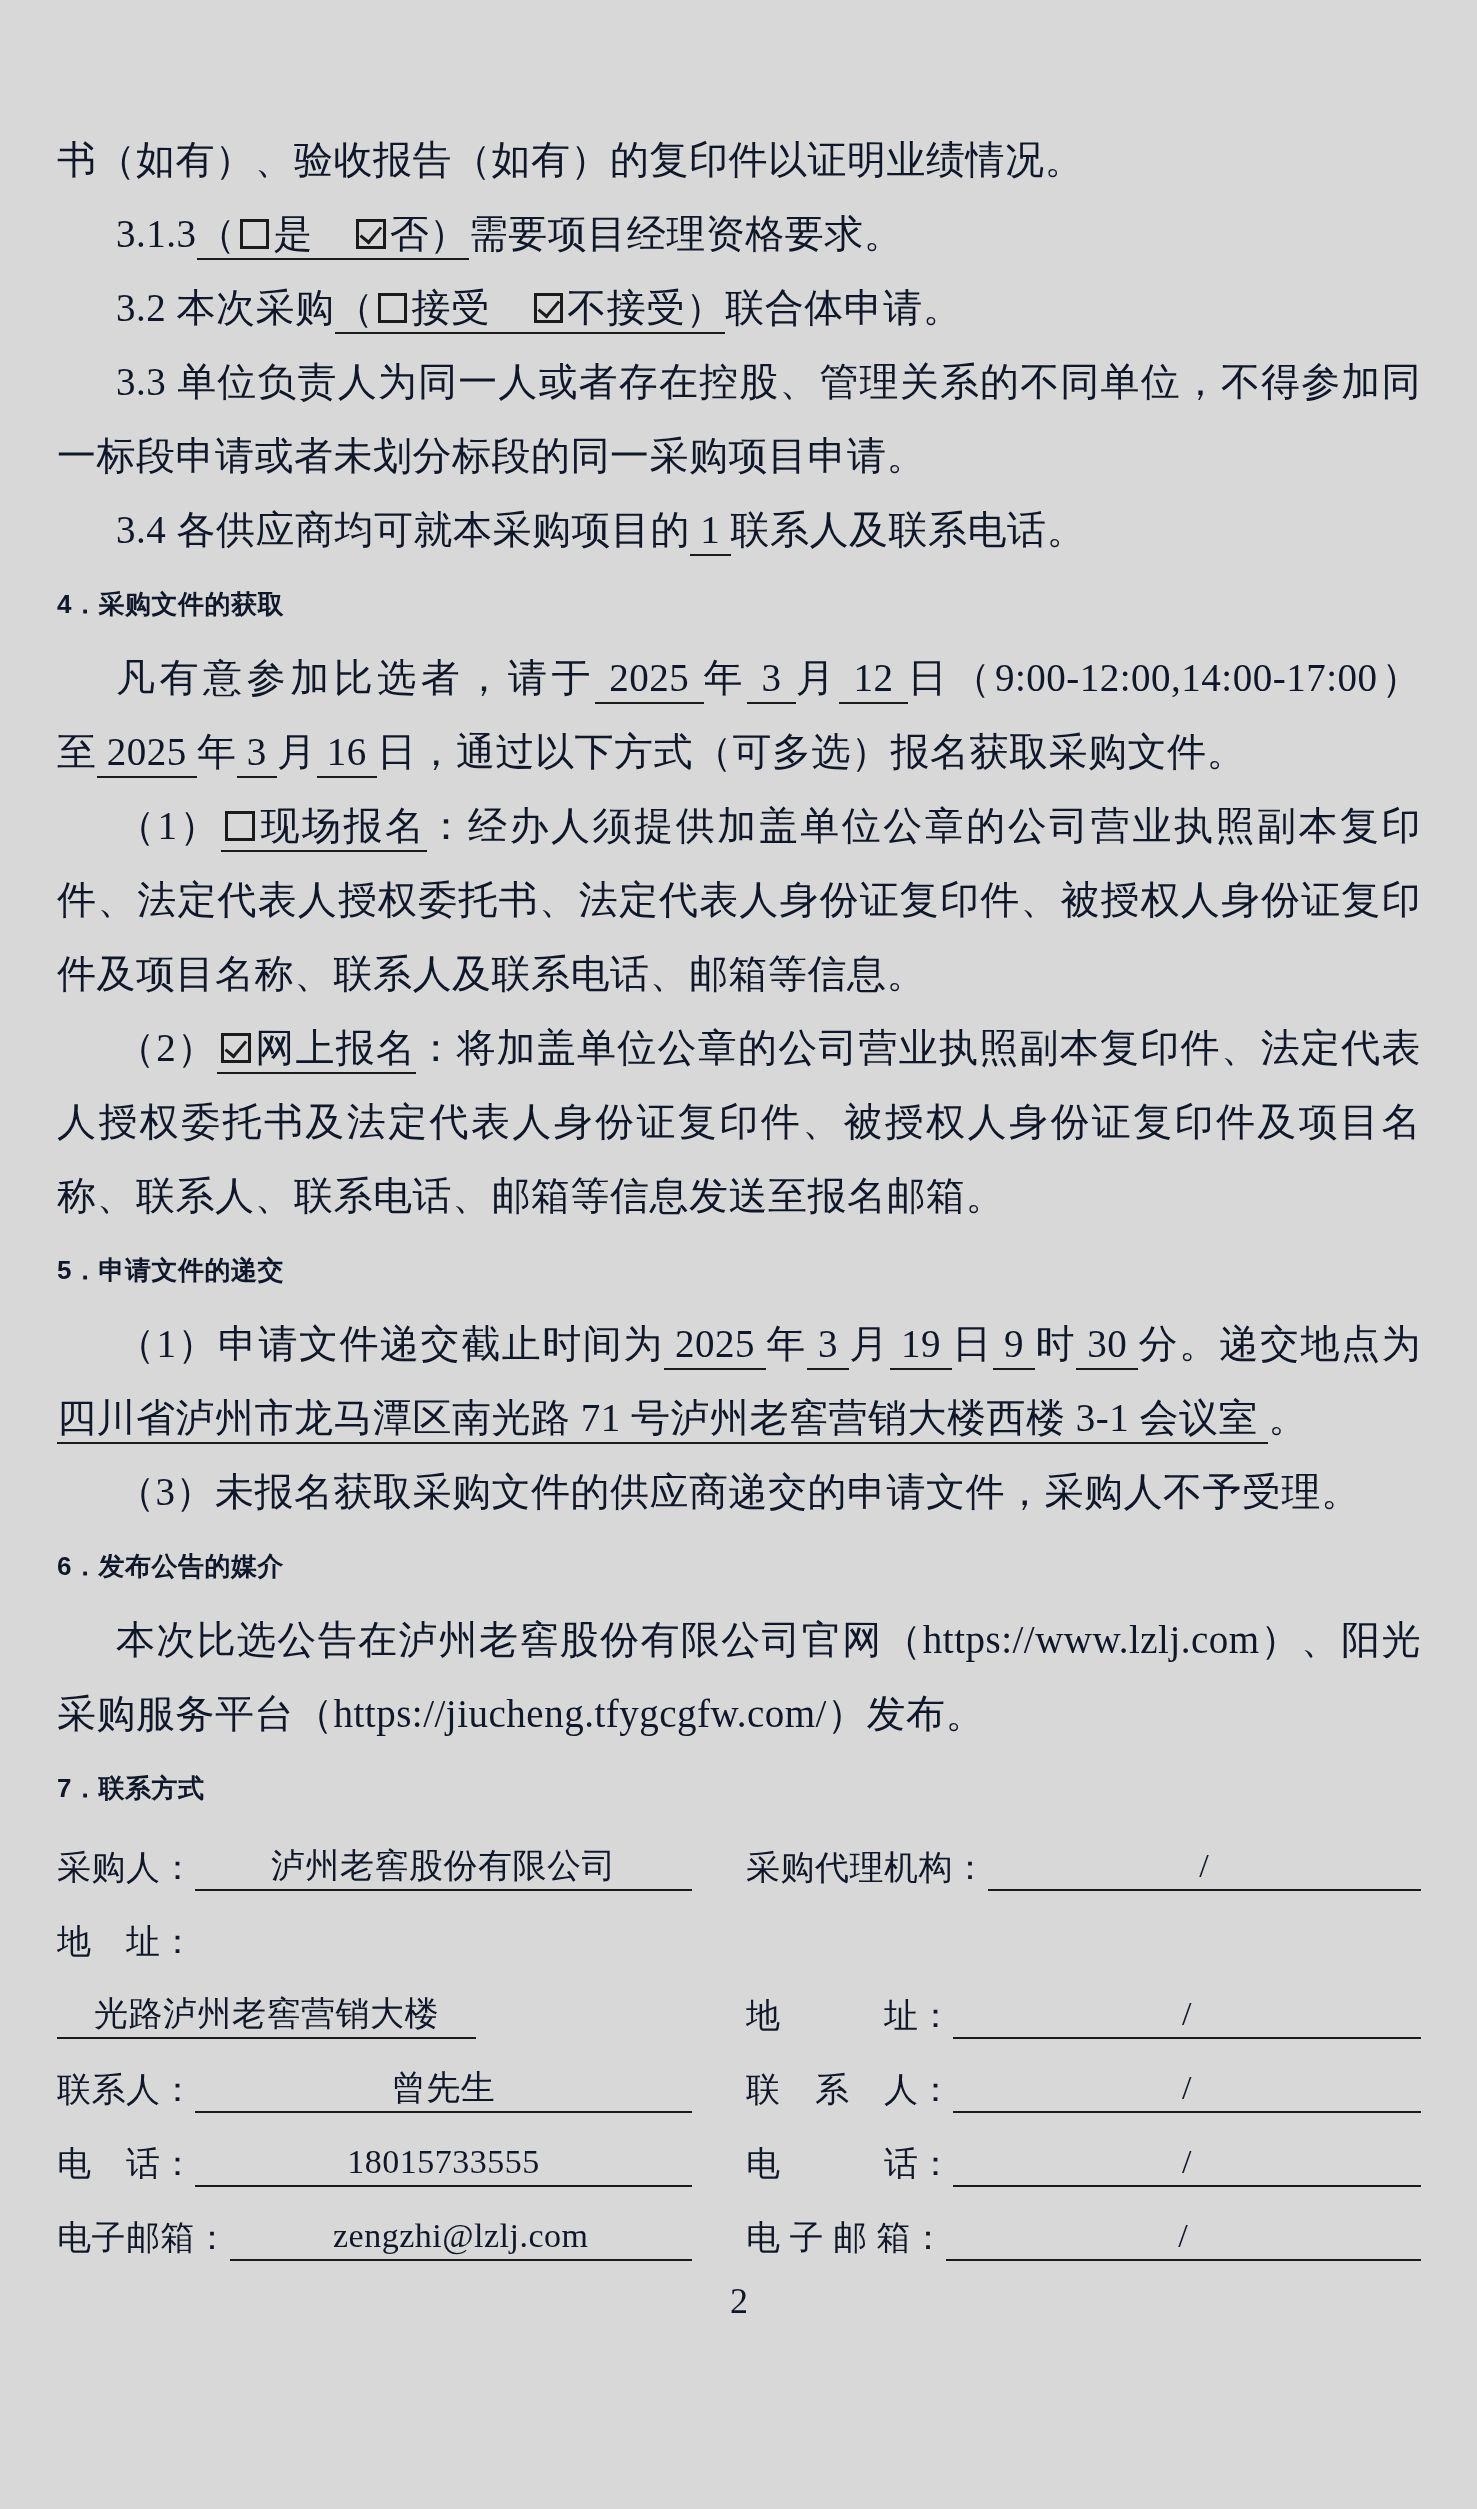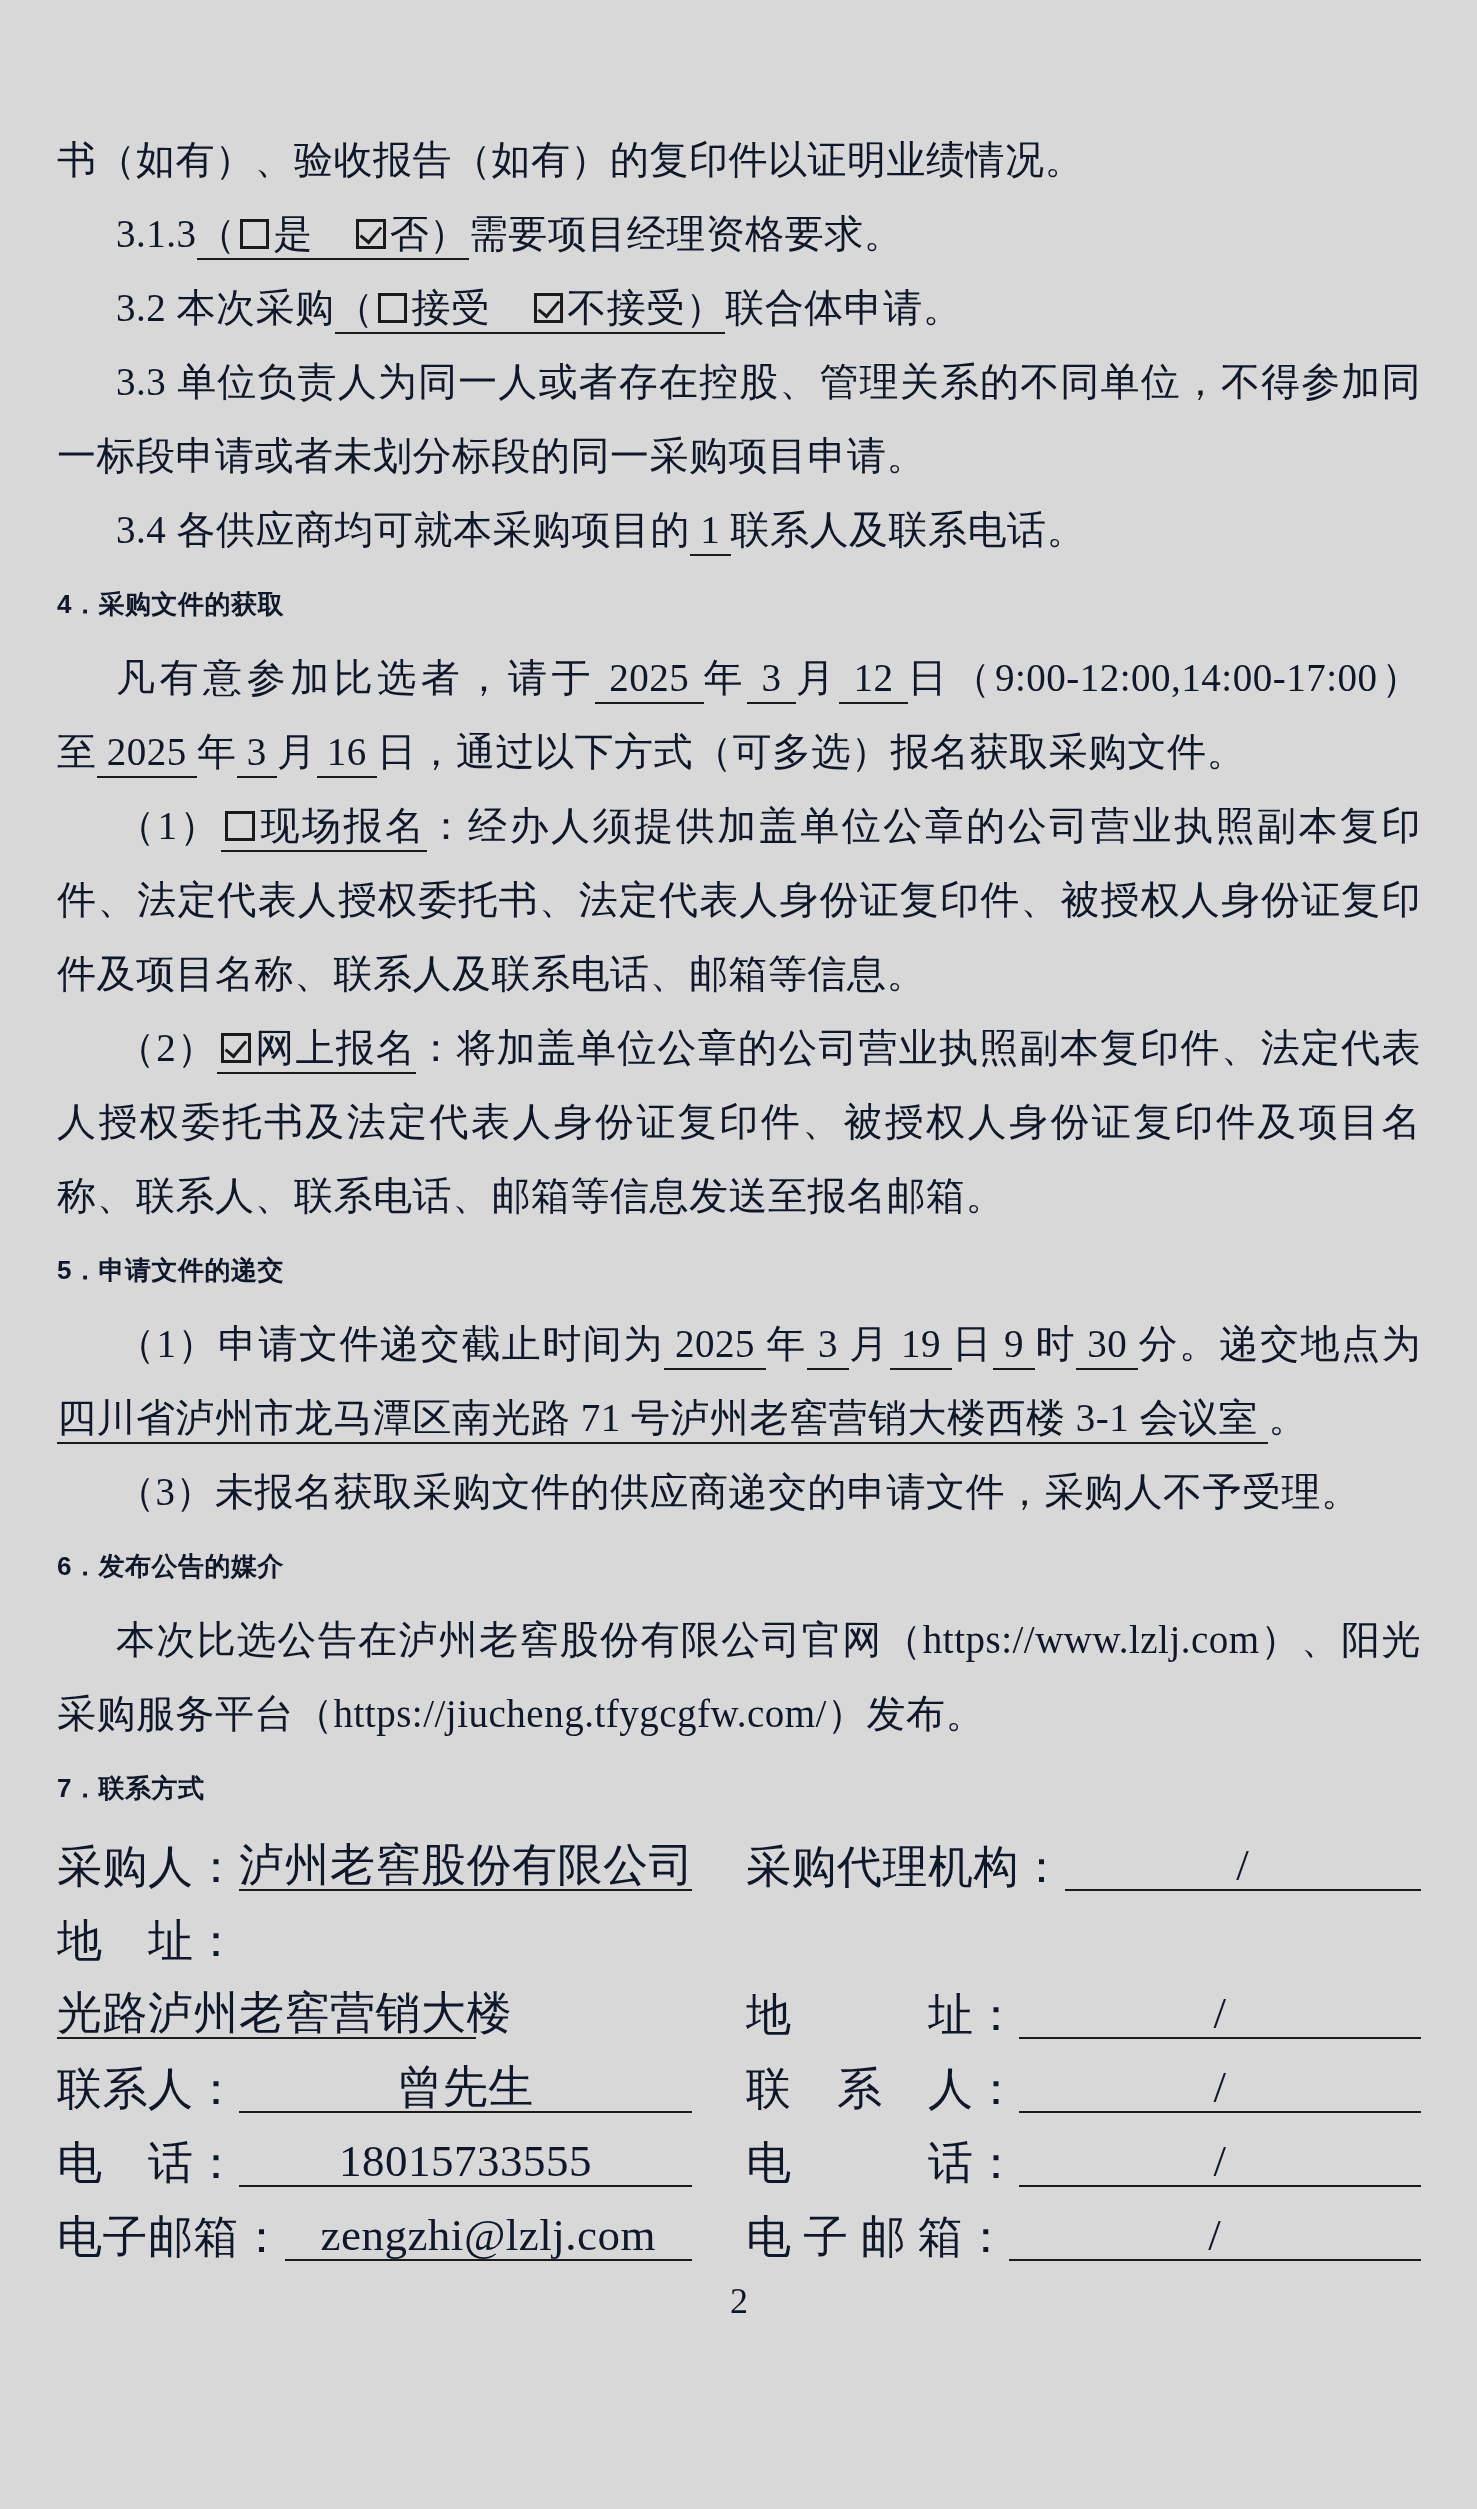--- a/index.html
+++ b/index.html
@@ -59,21 +59,21 @@
     border-bottom: 3px solid #1b1b1b;
     transform: rotate(40deg);
   }
   #contact { width: 100%; }
   .c-row {
     display: flex;
     height: 74px;
     box-sizing: border-box;
     align-items: flex-end;
     padding-bottom: 7.9px;
-    font-size: 45px;
+    font-size: 34px;
     letter-spacing: 0.5px;
   }
   .c-left {
     width: 635px;
     display: flex;
     align-items: flex-end;
   }
   .c-right {
     flex: 1;
     margin-left: 54px;
@@ -90,21 +90,21 @@
     flex: 1;
     text-align: center;
     line-height: 47px;
     border-bottom: 2px solid #1b1b1b;
     white-space: nowrap;
     overflow: hidden;
   }
   .c-fixed {
     display: inline-block;
     width: 419px;
-    text-align: right;
+    text-align: center;
     line-height: 47px;
     border-bottom: 2px solid #1b1b1b;
     white-space: nowrap;
   }
   .page-num {
     margin-top: 7.9px;
     text-align: center;
     font-size: 36px;
     line-height: 49px;
   }

